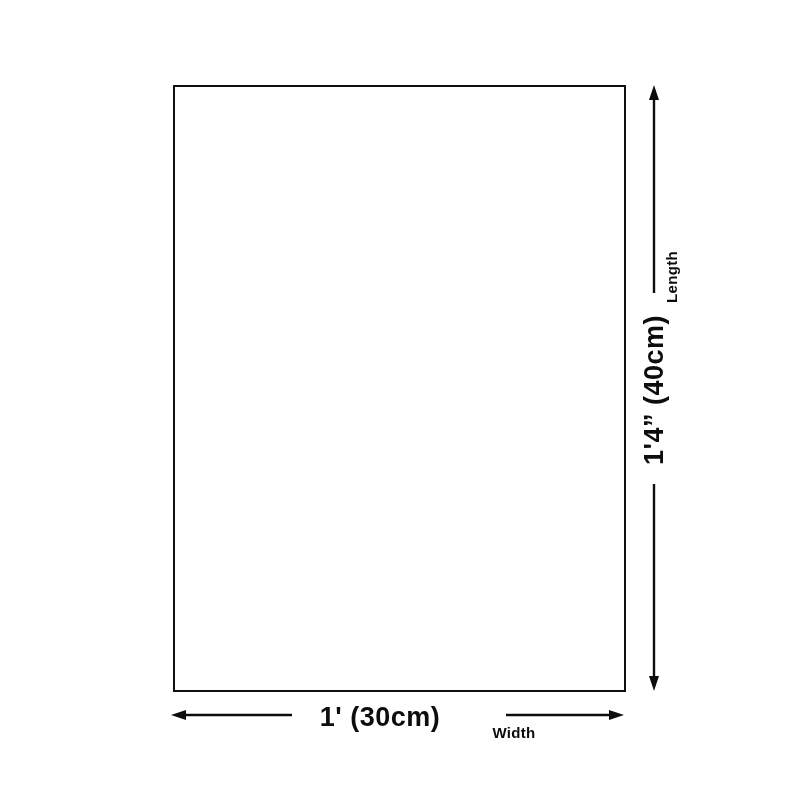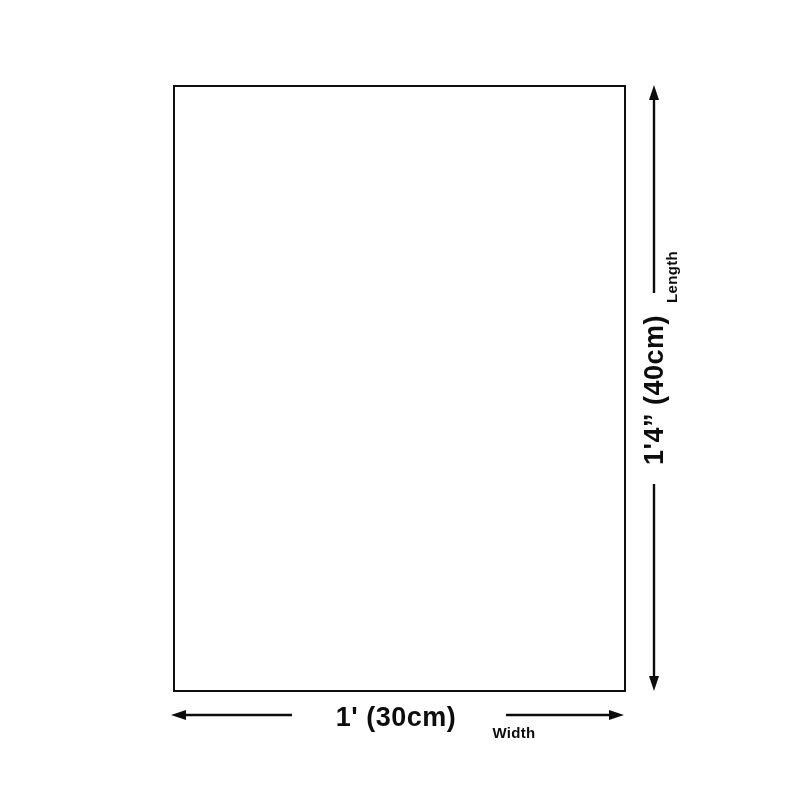--- a/index.html
+++ b/index.html
@@ -72,17 +72,17 @@
   <svg class="abs" style="left:171px; top:708px;" width="122" height="14" viewBox="0 0 122 14">
     <line x1="121" y1="7" x2="13" y2="7" stroke="#0d0d0d" stroke-width="2.4"></line>
     <polygon points="0,7 15,2 15,12" fill="#0d0d0d"></polygon>
   </svg>
 
   <svg class="abs" style="left:506px; top:708px;" width="118" height="14" viewBox="0 0 118 14">
     <line x1="0" y1="7" x2="105" y2="7" stroke="#0d0d0d" stroke-width="2.4"></line>
     <polygon points="118,7 103,2 103,12" fill="#0d0d0d"></polygon>
   </svg>
 
-  <div class="abs dim-value" style="left:396px; top:717px;">1' (30cm)</div>
+  <div class="abs dim-value" style="left:380px; top:717px;">1' (30cm)</div>
 
   <div class="abs dim-axis" style="left:514px; top:732px;">Width</div>
 
 </div>
 
 </body></html>

